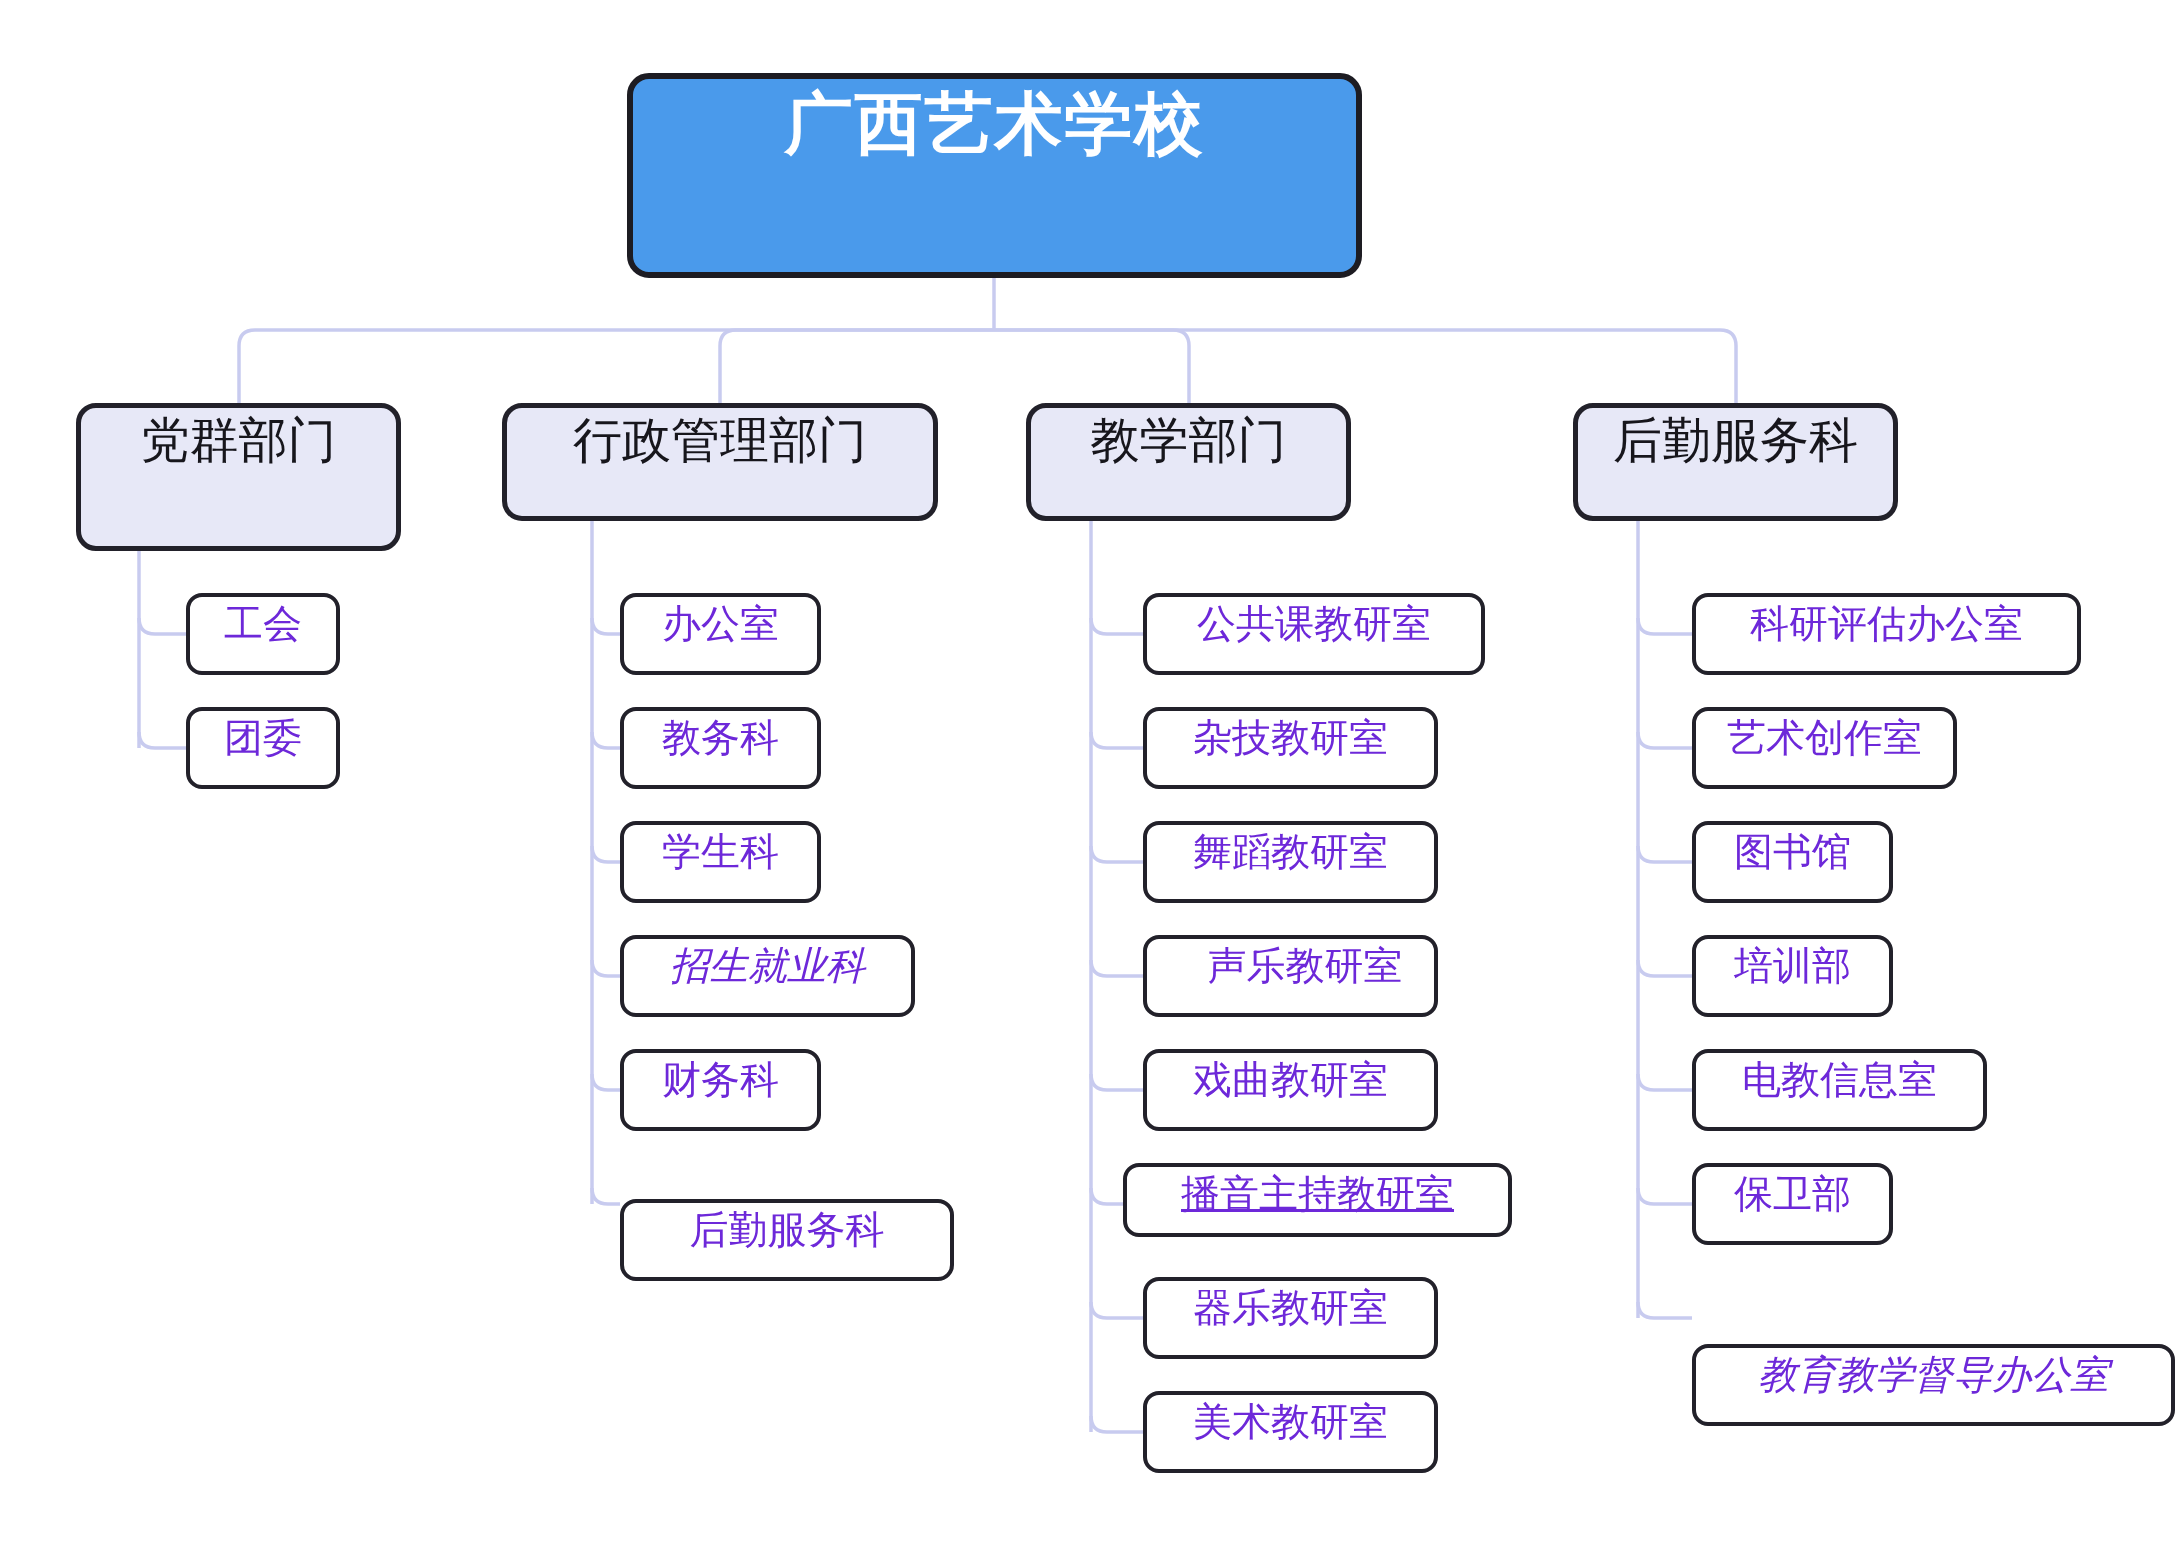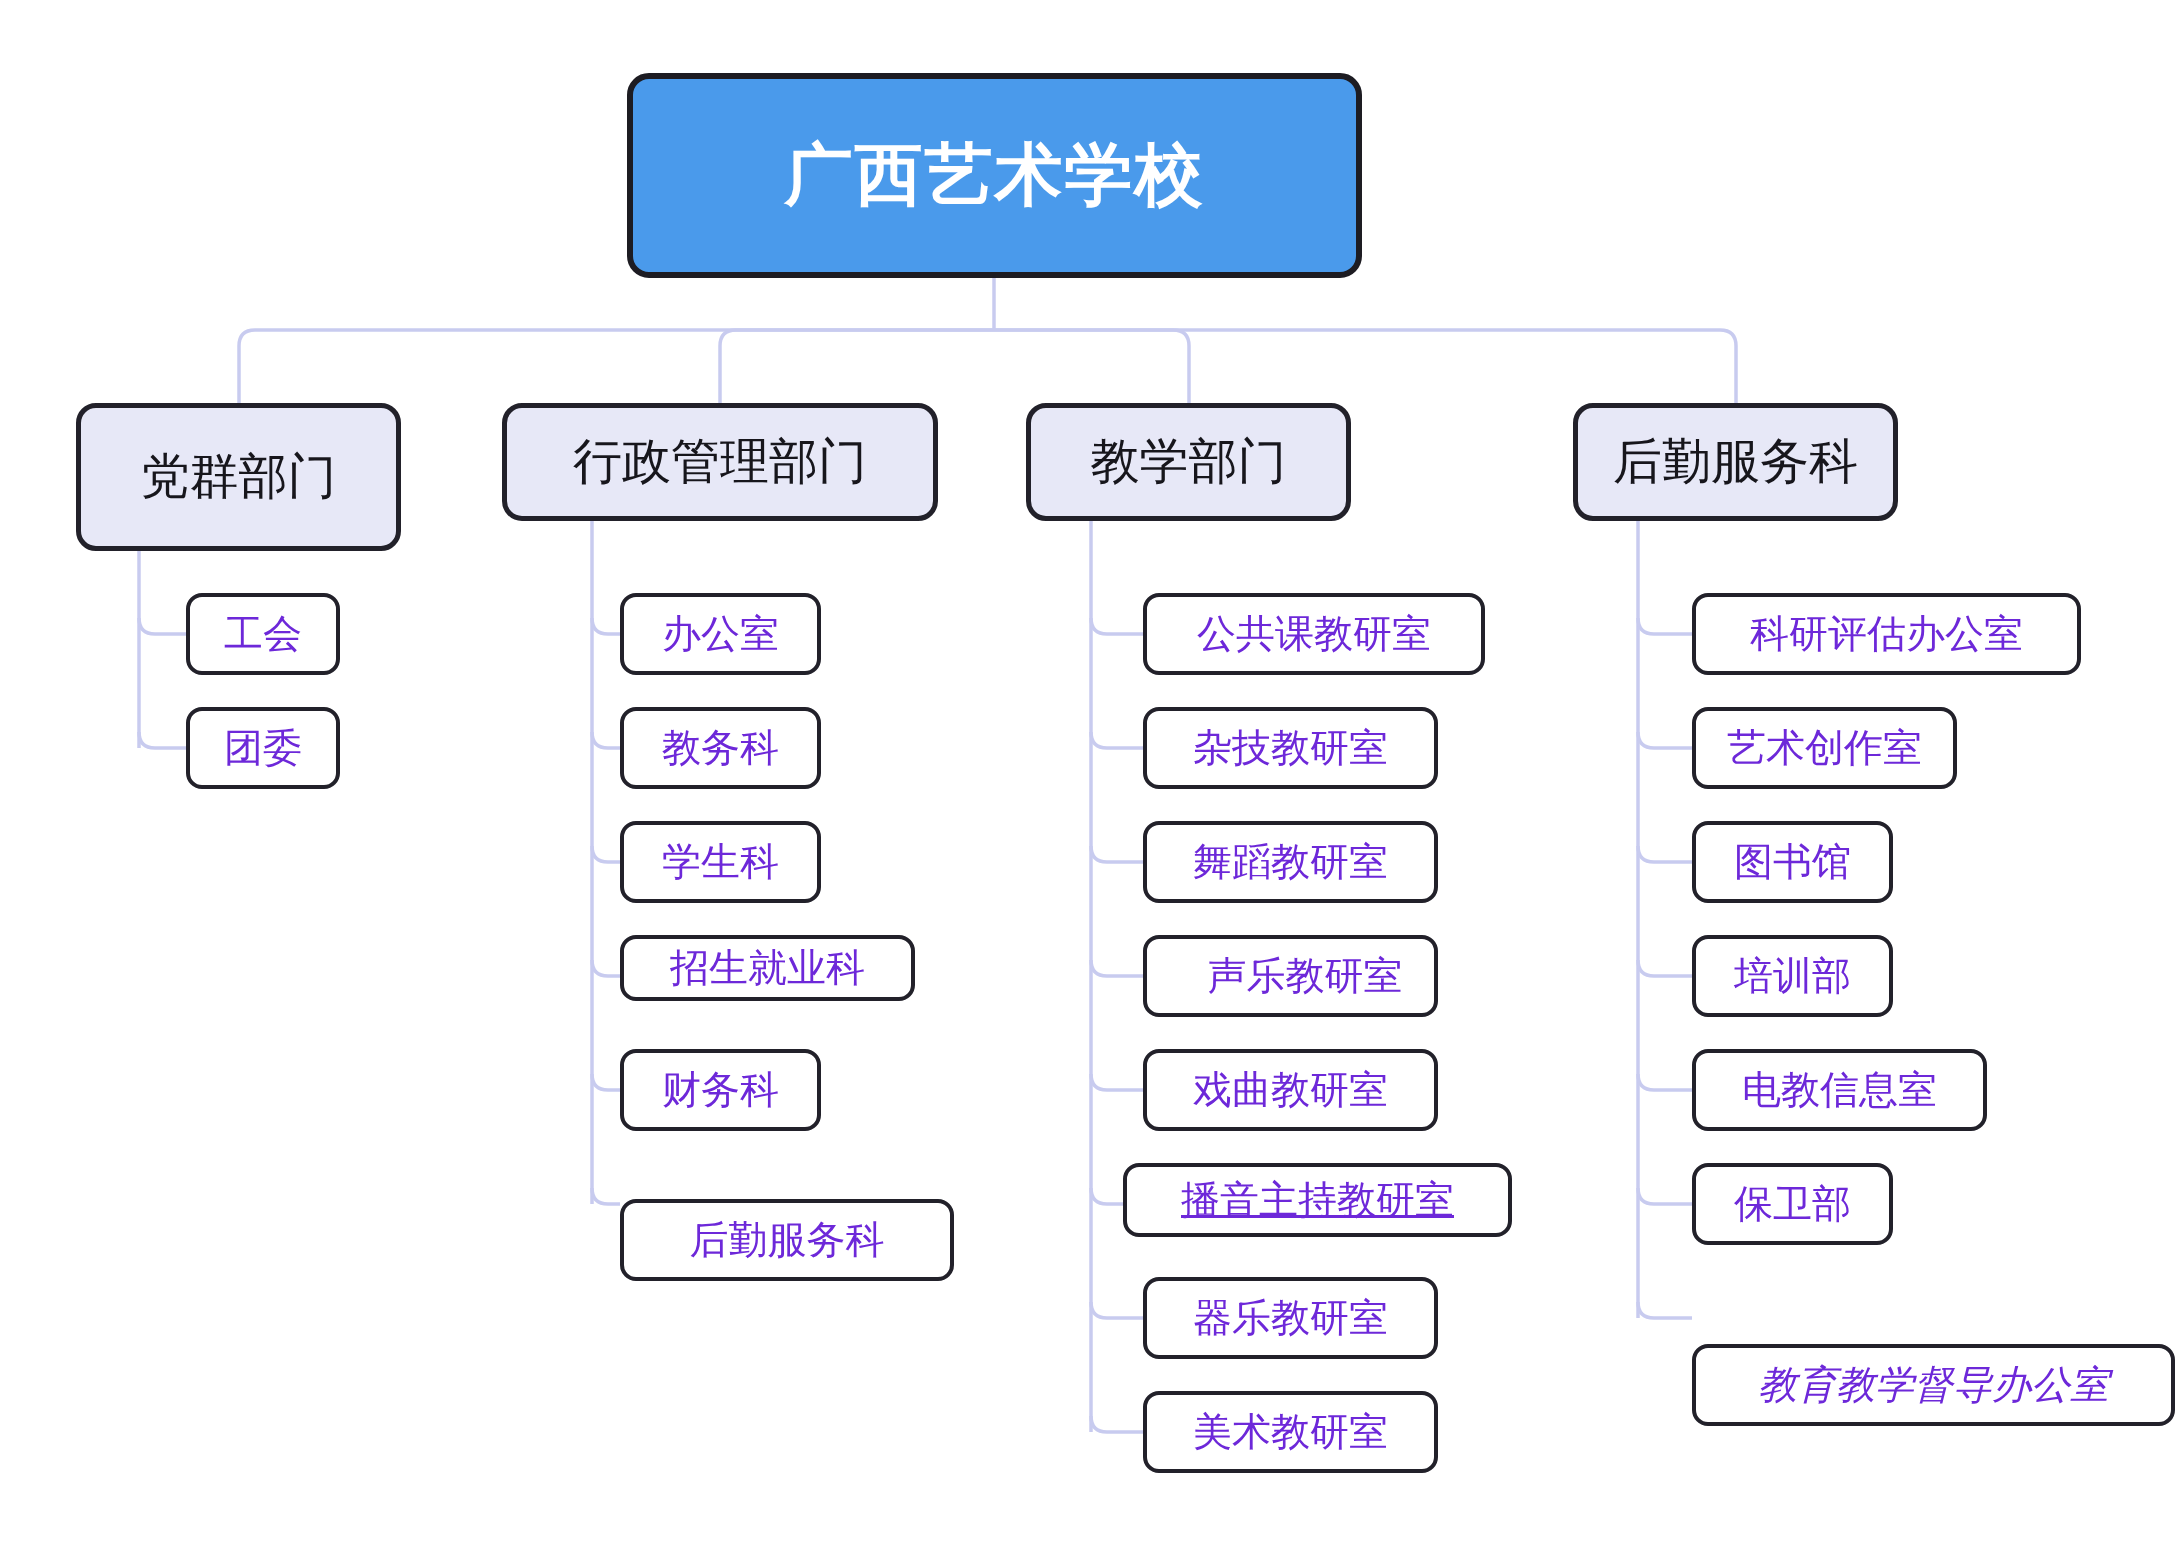--- a/index.html
+++ b/index.html
@@ -36,21 +36,21 @@
     stroke-linecap: butt;
     stroke-linejoin: round;
   }
 
   
   .node {
     position: absolute;
     z-index: 2;
     box-sizing: border-box;
     display: flex;
-    align-items: center;
+    align-items: flex-start;
     justify-content: center;
     background: #ffffff;
     color: #17161c;
     white-space: nowrap;
   }
 
   .node-root {
     background: #4a9aeb;
     color: #ffffff;
     border: 6px solid #1d1c22;
@@ -137,21 +137,21 @@
       </div>
       <div class="node node-leaf" style="left: 620px; top: 593px; width: 201px; height: 82px;">
         <span>办公室</span>
       </div>
       <div class="node node-leaf" style="left: 620px; top: 707px; width: 201px; height: 82px;">
         <span>教务科</span>
       </div>
       <div class="node node-leaf" style="left: 620px; top: 821px; width: 201px; height: 82px;">
         <span>学生科</span>
       </div>
-      <div class="node node-leaf" style="left: 620px; top: 935px; width: 295px; height: 66px;">
+      <div class="node node-leaf" style="left: 620px; top: 935px; width: 295px; height: 82px; font-style: italic;">
         <span>招生就业科</span>
       </div>
       <div class="node node-leaf" style="left: 620px; top: 1049px; width: 201px; height: 82px;">
         <span>财务科</span>
       </div>
       <div class="node node-leaf" style="left: 620px; top: 1163px; width: 334px; height: 82px; margin-top: 36px;">
         <span>后勤服务科</span>
       </div>
       <div class="node node-l2" style="left: 1026px; top: 403px; width: 325px; height: 118px;">
         <span>教学部门</span>

